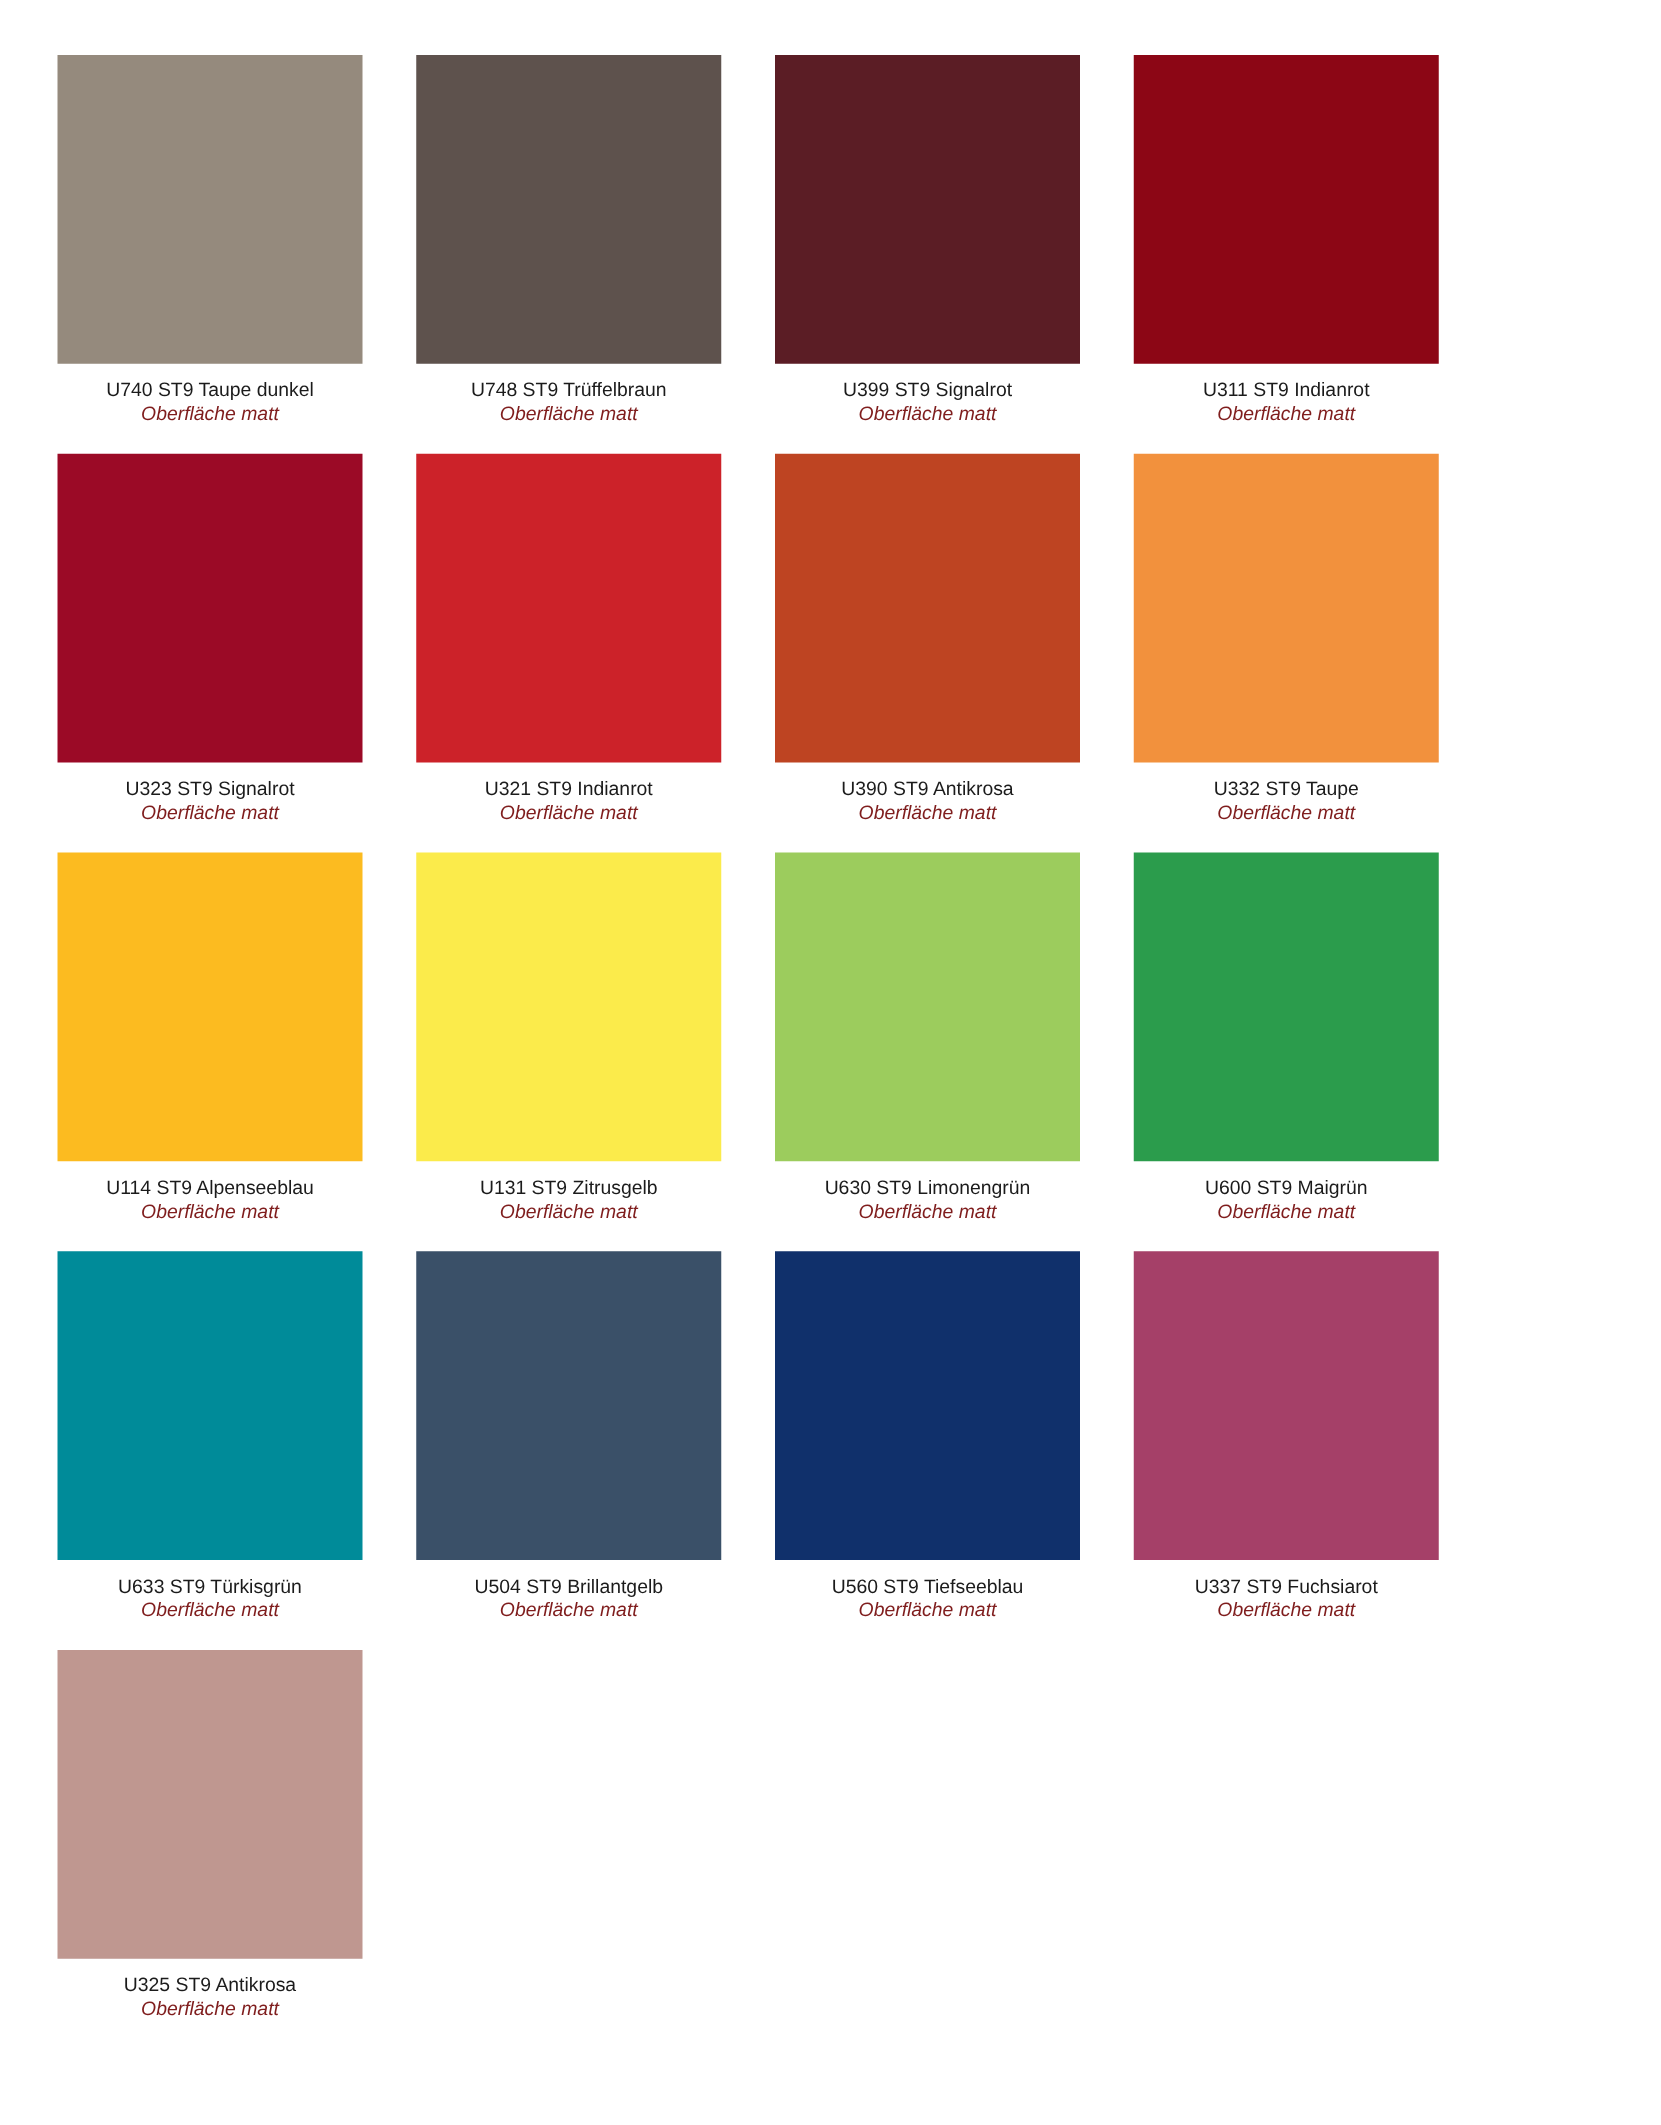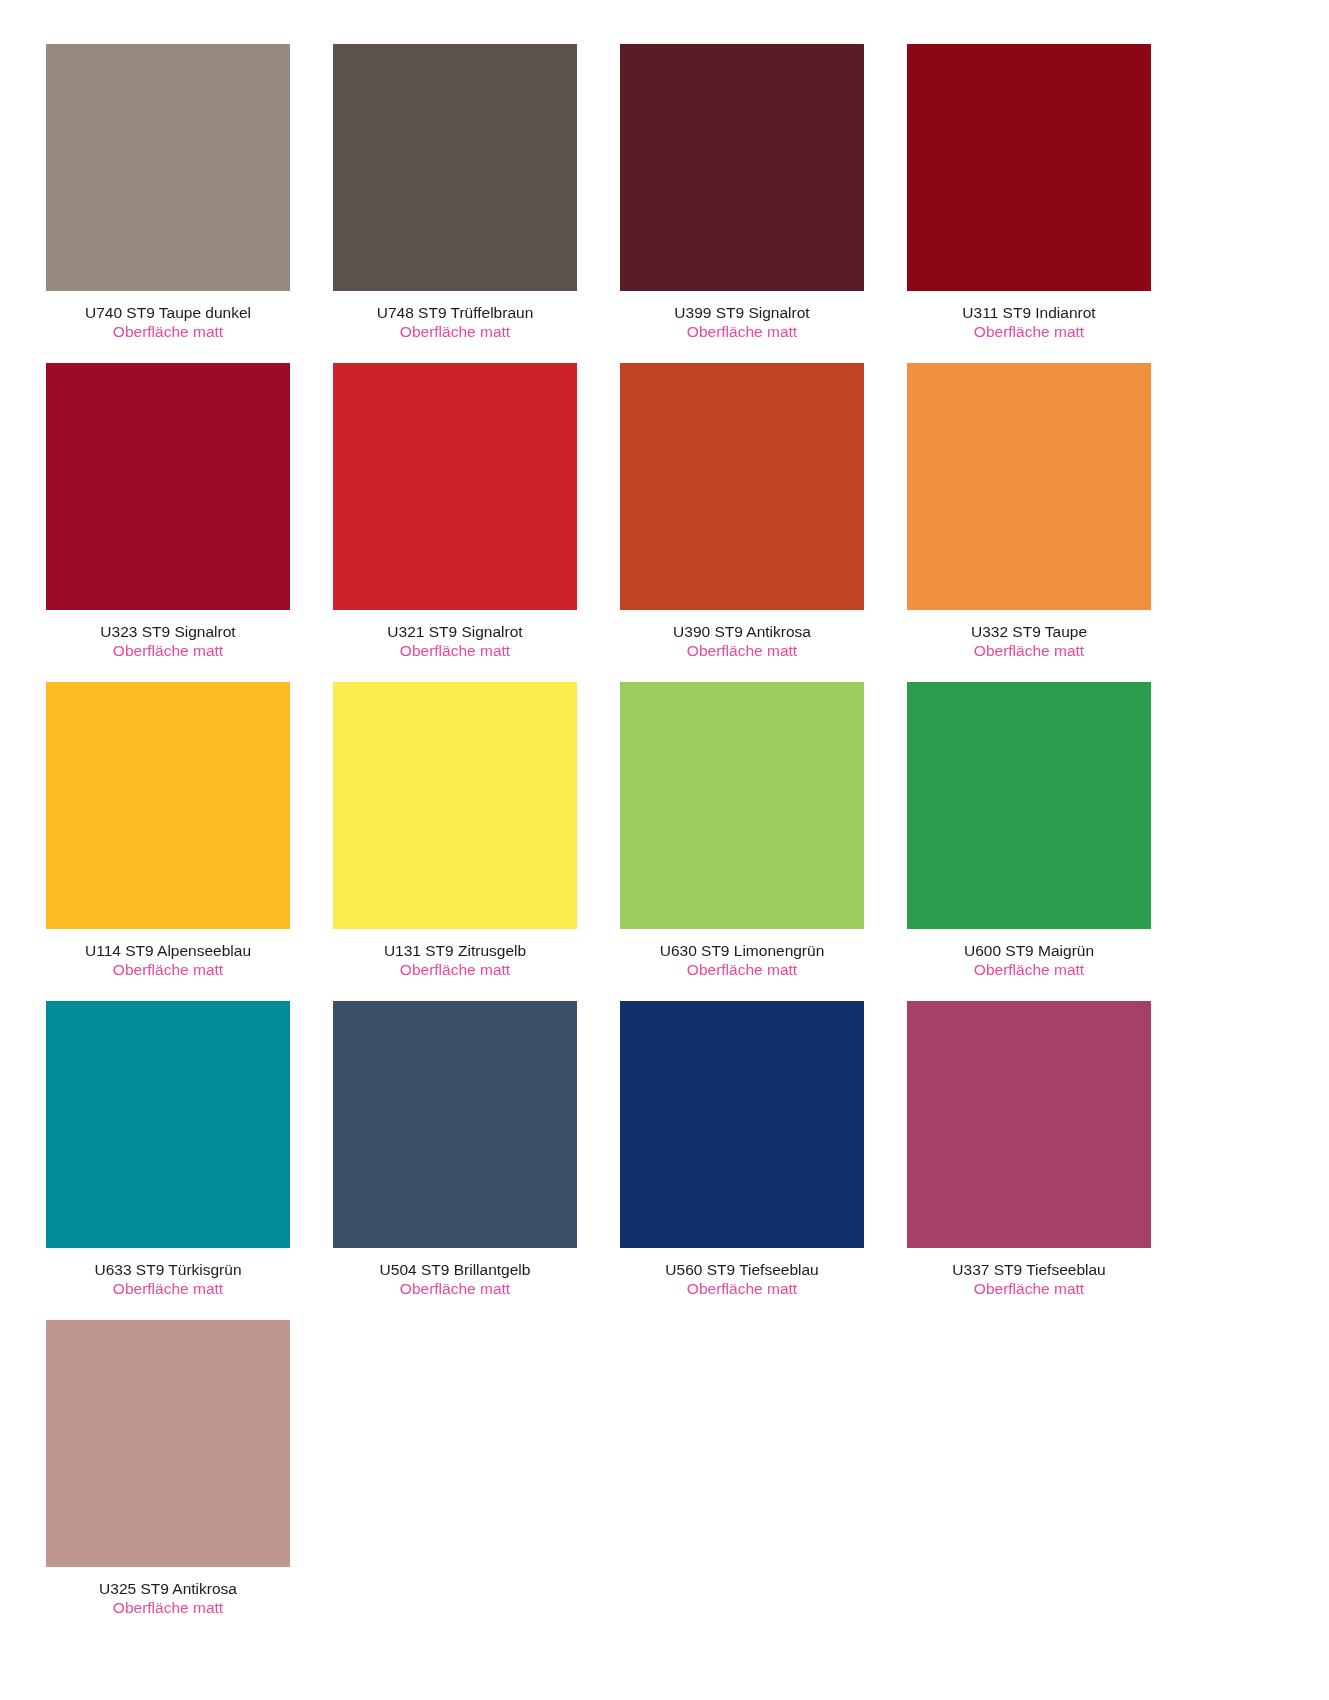--- a/index.html
+++ b/index.html
@@ -45,22 +45,23 @@
   }
   .caption .name {
     font-size: 15.5px;
     line-height: 19px;
     color: #1b1b1b;
     white-space: nowrap;
   }
   .caption .finish {
     font-size: 15.5px;
     line-height: 19px;
-    color: #ec4899;
+    color: #7f1d1d;
     white-space: nowrap;
+    font-style: italic;
   }
 </style>
 </head>
 <body>
 
 <div id="sheet">
   <div class="grid">
       <div class="cell">
         <div class="swatch" style="background-color: rgb(149, 138, 125);"></div>
         <div class="caption">
@@ -92,21 +93,21 @@
       <div class="cell">
         <div class="swatch" style="background-color: rgb(155, 10, 38);"></div>
         <div class="caption">
           <div class="name">U323 ST9 Signalrot</div>
           <div class="finish">Oberfläche matt</div>
         </div>
       </div>
       <div class="cell">
         <div class="swatch" style="background-color: rgb(204, 34, 41);"></div>
         <div class="caption">
-          <div class="name">U321 ST9 Signalrot</div>
+          <div class="name">U321 ST9 Indianrot</div>
           <div class="finish">Oberfläche matt</div>
         </div>
       </div>
       <div class="cell">
         <div class="swatch" style="background-color: rgb(190, 68, 34);"></div>
         <div class="caption">
           <div class="name">U390 ST9 Antikrosa</div>
           <div class="finish">Oberfläche matt</div>
         </div>
       </div>
@@ -162,21 +163,21 @@
       <div class="cell">
         <div class="swatch" style="background-color: rgb(16, 48, 107);"></div>
         <div class="caption">
           <div class="name">U560 ST9 Tiefseeblau</div>
           <div class="finish">Oberfläche matt</div>
         </div>
       </div>
       <div class="cell">
         <div class="swatch" style="background-color: rgb(165, 64, 104);"></div>
         <div class="caption">
-          <div class="name">U337 ST9 Tiefseeblau</div>
+          <div class="name">U337 ST9 Fuchsiarot</div>
           <div class="finish">Oberfläche matt</div>
         </div>
       </div>
       <div class="cell">
         <div class="swatch" style="background-color: rgb(191, 151, 144);"></div>
         <div class="caption">
           <div class="name">U325 ST9 Antikrosa</div>
           <div class="finish">Oberfläche matt</div>
         </div>
       </div>

